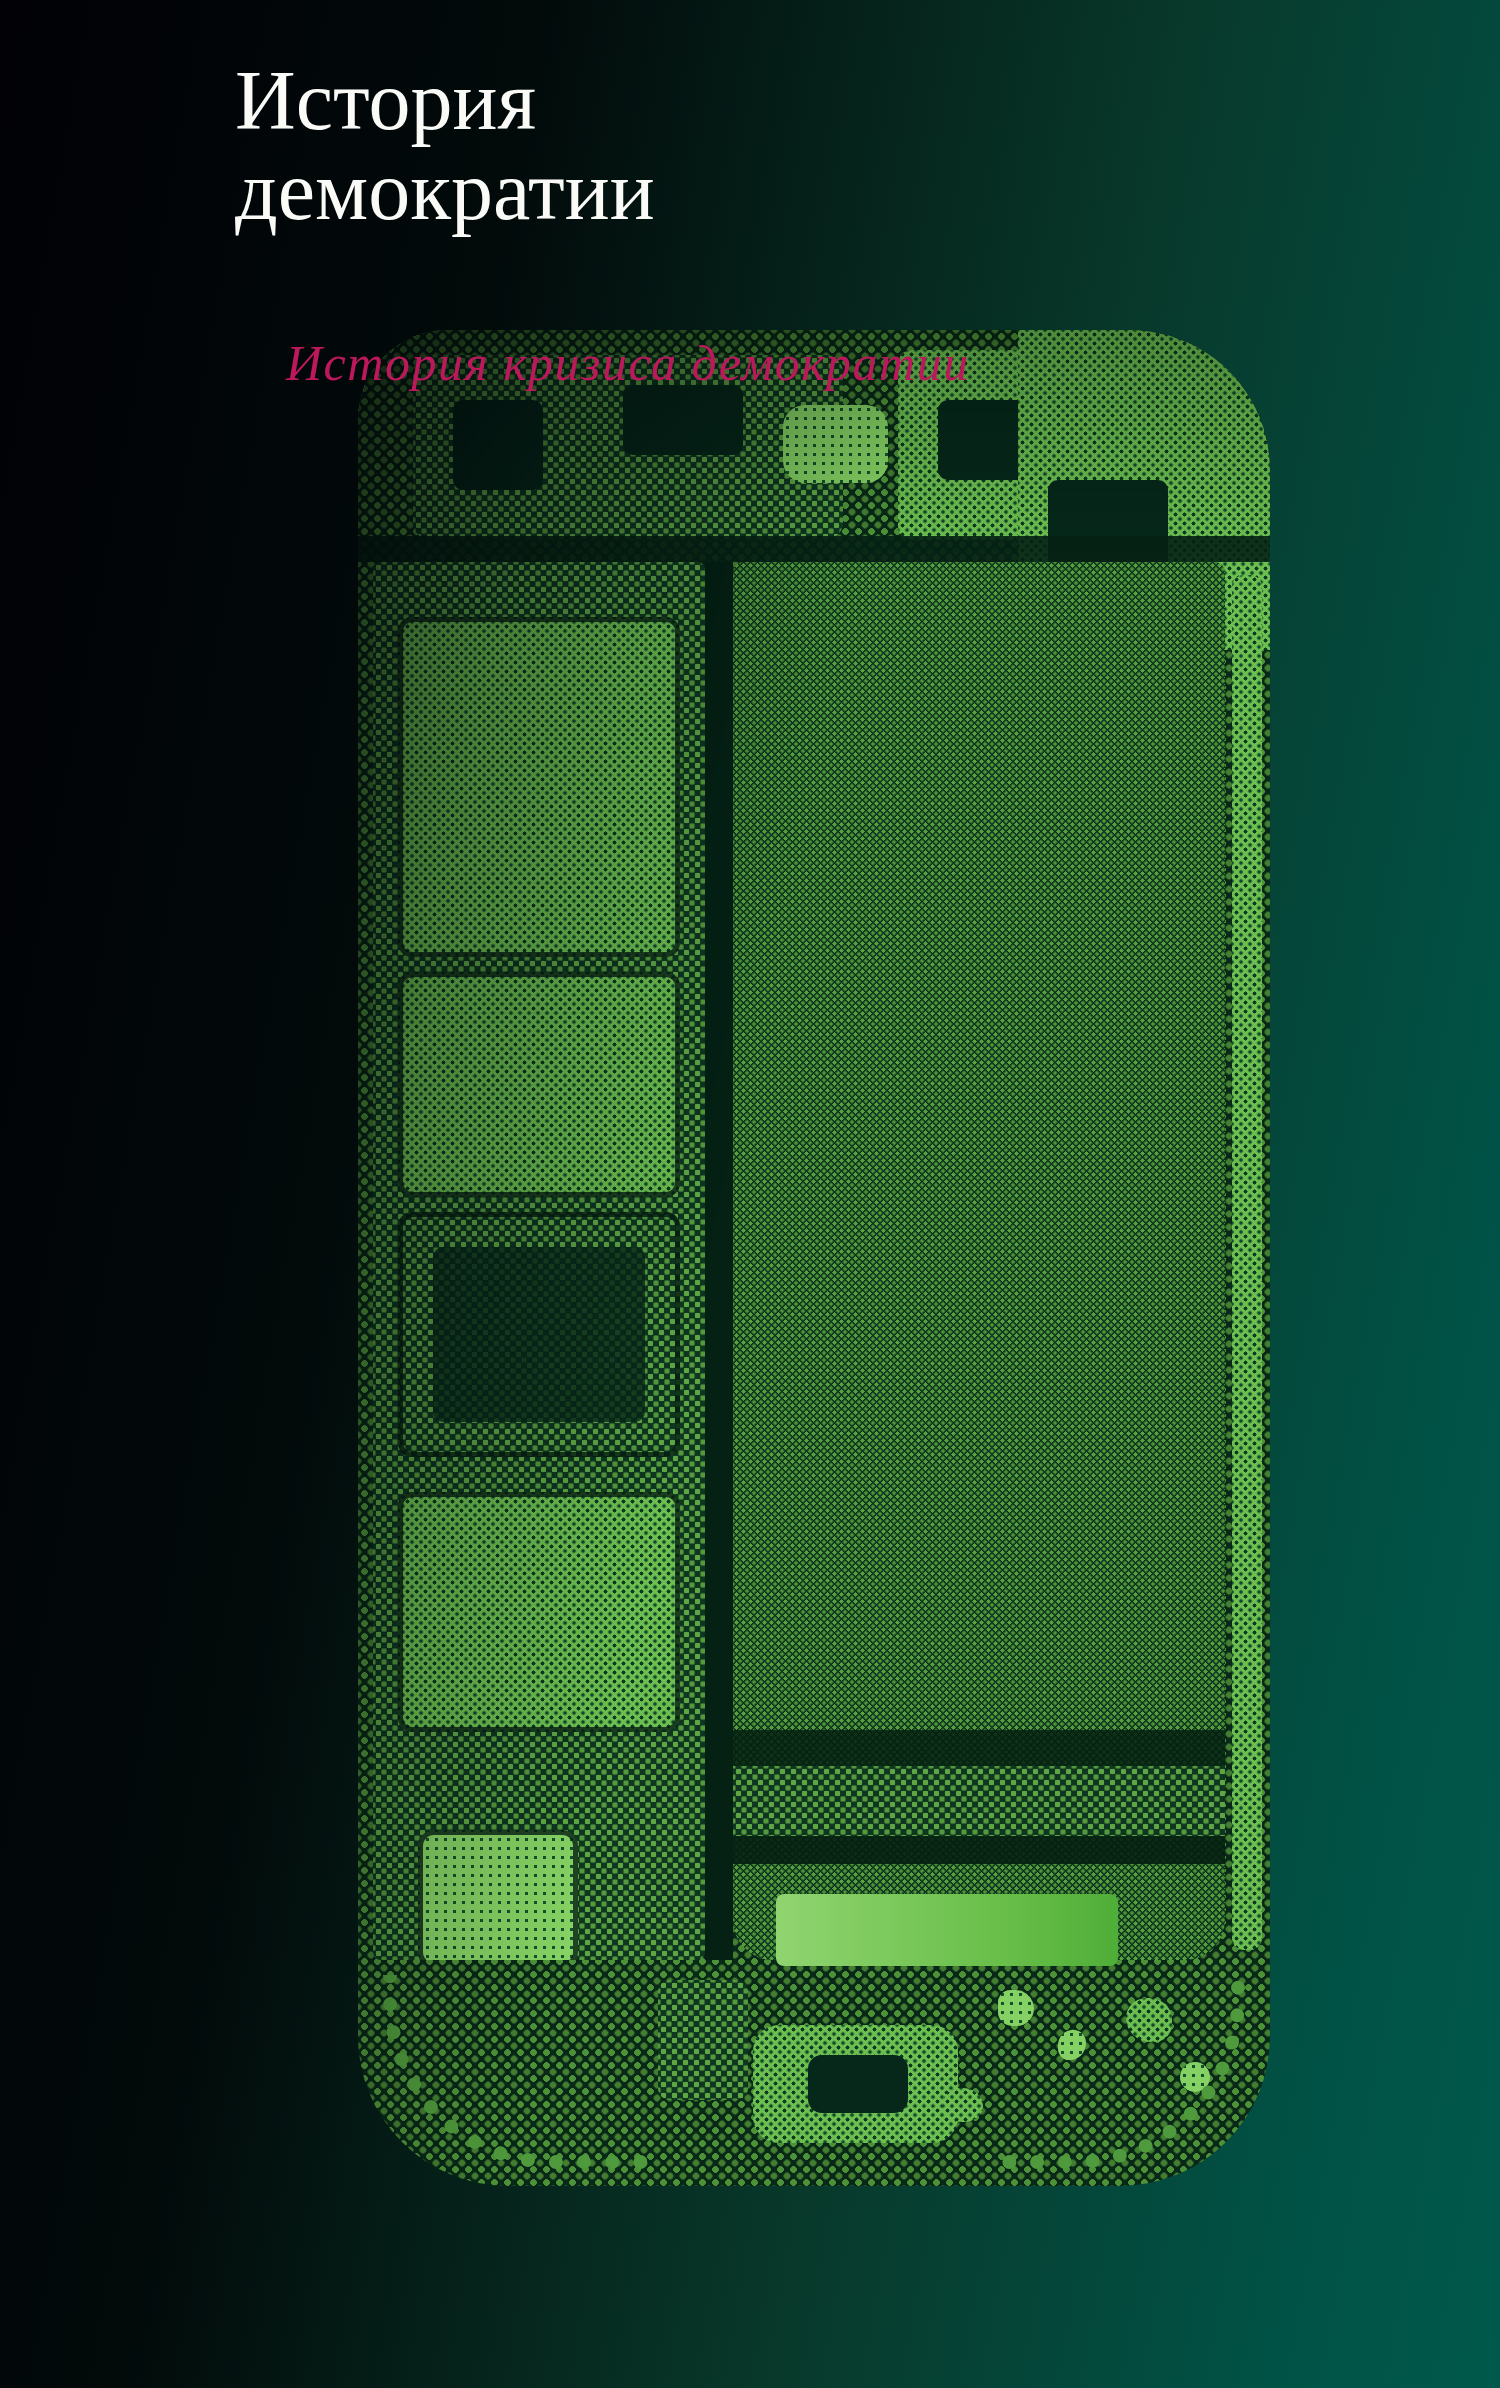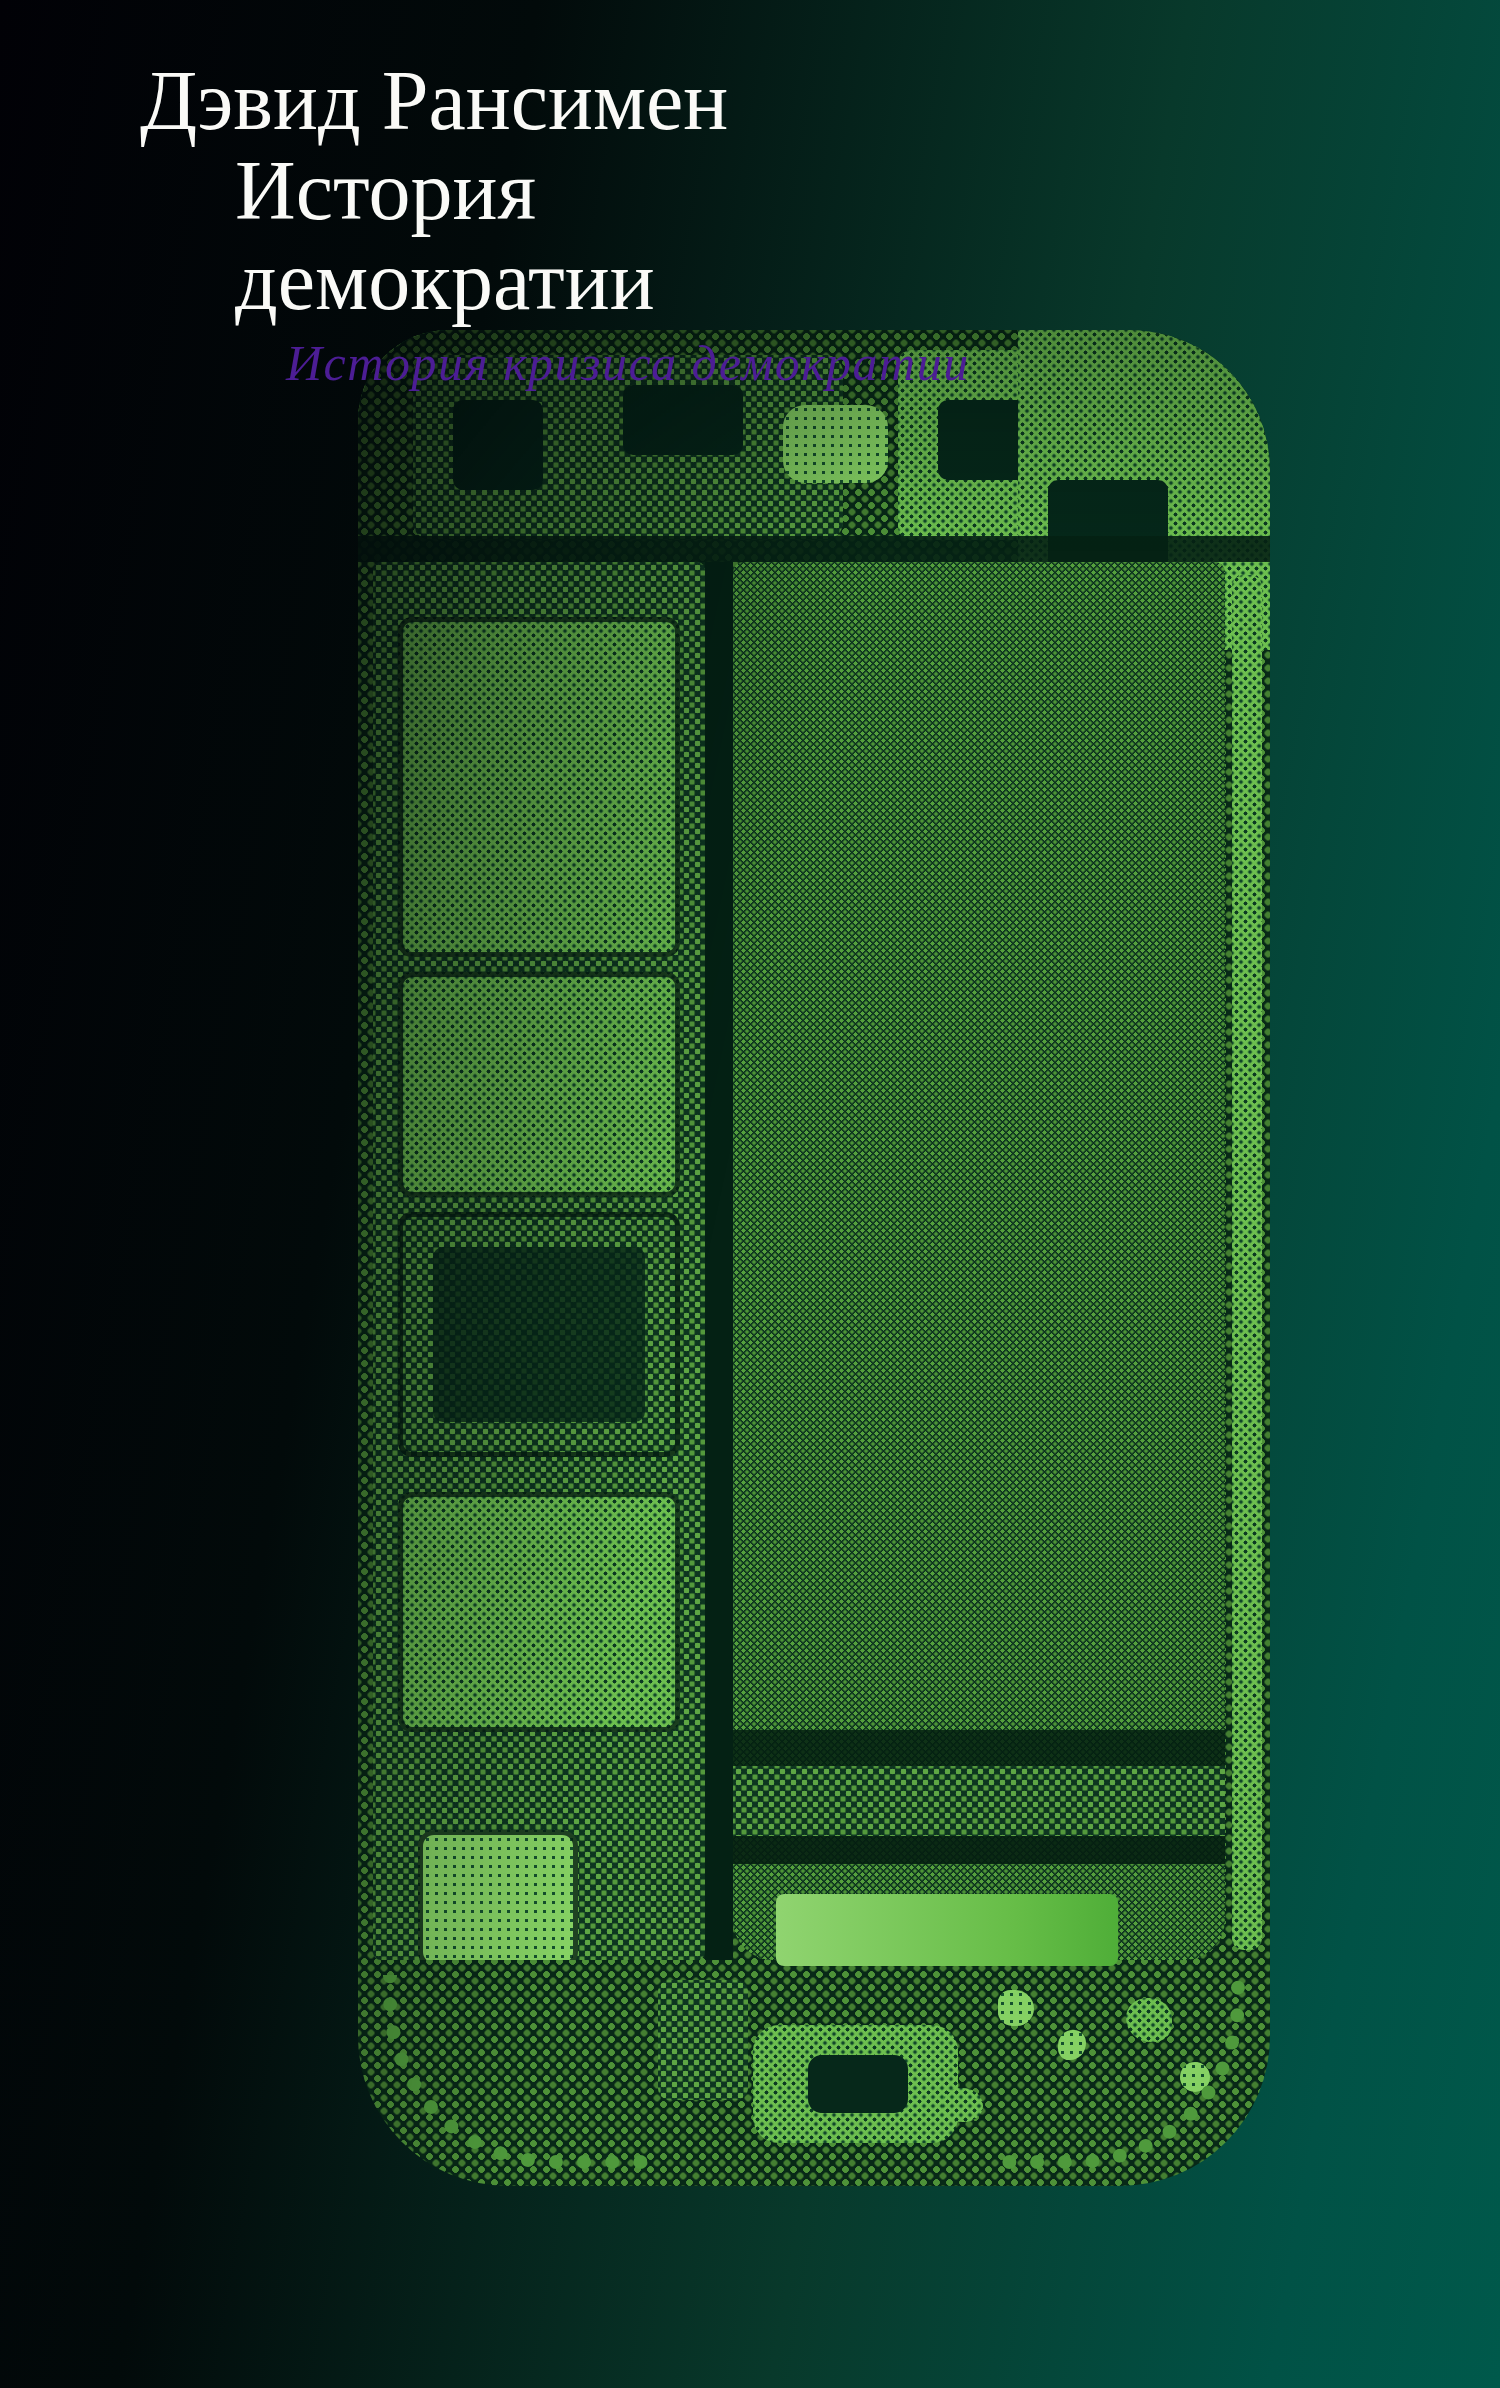--- a/index.html
+++ b/index.html
@@ -54,21 +54,21 @@
   .shade{
     left:0;top:0;right:0;bottom:0;border-radius:90px 140px 150px 150px;
     background:linear-gradient(102deg,rgba(0,0,6,.62) 0%,rgba(0,0,6,.32) 16%,rgba(0,0,0,0) 42%),
                linear-gradient(180deg,rgba(0,6,4,.28) 0%,rgba(0,0,0,0) 12%);
   }
 
   
   .title-block{left:140px;top:56px;color:#fafaf7;}
   .title-line{font-size:84px;line-height:90px;white-space:nowrap;}
   .title-indent{margin-left:95px;}
-  .subtitle-block{left:286px;top:334px;color:#4c1d95;font-style:italic;text-align:center;}
+  .subtitle-block{left:286px;top:334px;color:#be185d;font-style:italic;text-align:center;}
   .subtitle-line{font-size:50px;line-height:58px;letter-spacing:1.5px;white-space:nowrap;}
 </style>
 </head>
 <body>
 
 <div class="abs artwork ht-coarse">
 
   <div class="abs ht-mid" style="left:55px;top:25px;width:430px;height:185px;border-radius:18px;">
     <div class="abs dkrect" style="left:40px;top:45px;width:90px;height:90px;"></div>
     <div class="abs dkrect" style="left:210px;top:30px;width:120px;height:70px;"></div>
@@ -118,20 +118,19 @@
               border-left:14px dotted #4f9a3c;border-bottom:14px dotted #4f9a3c;
               border-bottom-left-radius:170px;"></div>
   <div class="abs" style="right:25px;top:1645px;width:230px;height:180px;
               border-right:14px dotted #4f9a3c;border-bottom:14px dotted #4f9a3c;
               border-bottom-right-radius:170px;"></div>
 
   <div class="abs shade"></div>
 </div>
 
 <div class="abs title-block">
-  <div class="title-line">Дэвид Рансимен</div>
   <div class="title-line title-indent">История</div>
   <div class="title-line title-indent">демократии</div>
 </div>
 
 <div class="abs subtitle-block">
   <div class="subtitle-line">История кризиса демократии</div>
 </div>
 
 </body></html>

